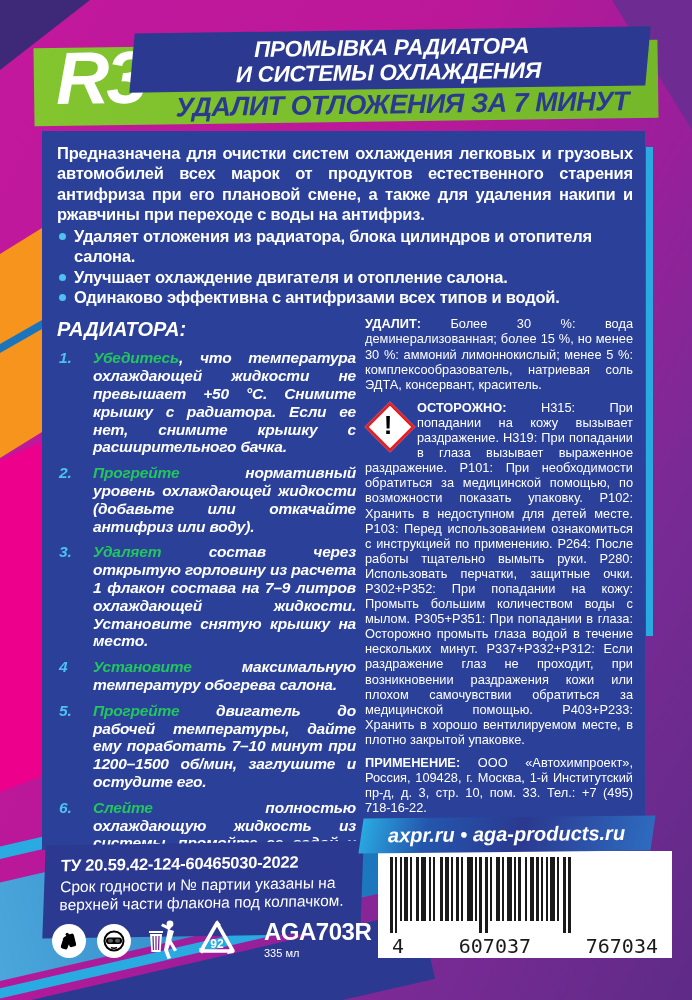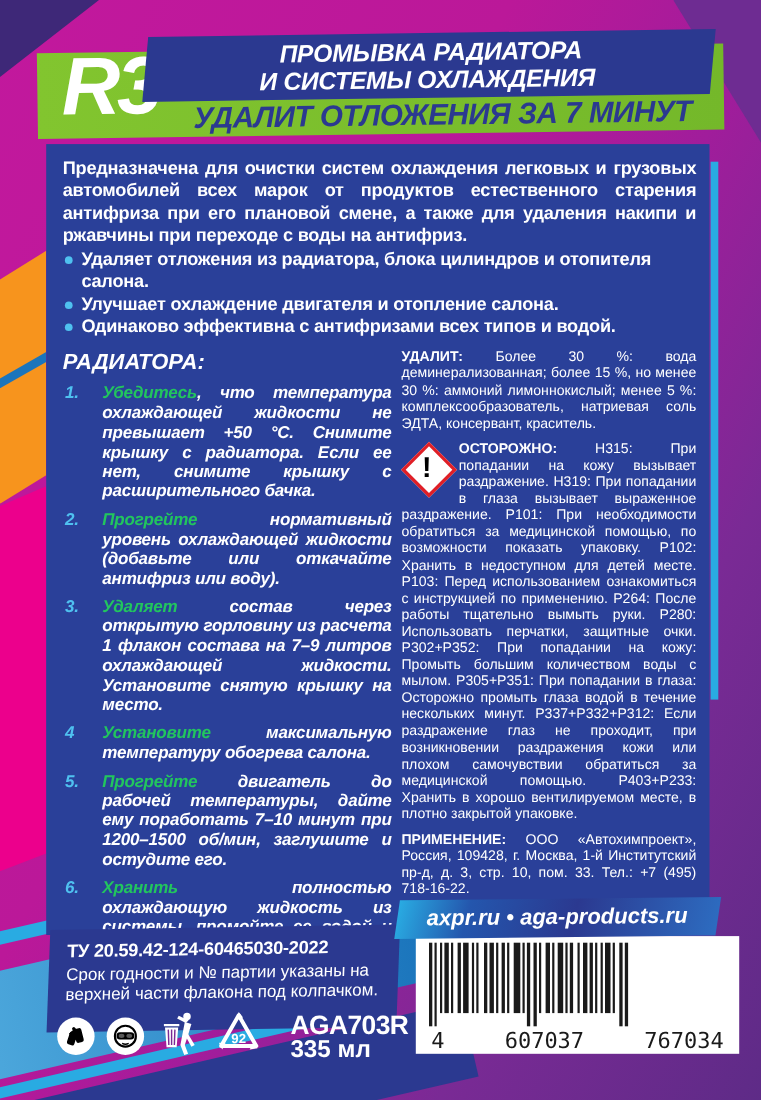--- a/index.html
+++ b/index.html
@@ -54,21 +54,21 @@
   .tu-block .shelf{margin-top:3px;font-size:15.5px;line-height:18.3px;}
   .barcode-box{position:absolute;z-index:4;left:378px;top:851px;width:294px;height:107px;background:#fff;box-sizing:border-box;padding:6px 12px 0 12px;}
   .bars{display:flex;align-items:flex-start;height:78px;}
   .bar{background:#1a1a1a;height:64px;}
   .bar.tall{height:76px;}
   .bc-digits{display:flex;justify-content:space-between;padding:0 2px;font-family:"DejaVu Sans Mono",monospace;font-size:20px;color:#1a1a1a;line-height:22px;}
   .icons-row{position:absolute;z-index:4;left:52px;top:918px;display:flex;align-items:center;gap:11px;}
   .circle-icon{width:34px;height:34px;border-radius:50%;background:#fff;display:flex;align-items:center;justify-content:center;}
   .code-block{margin-left:14px;color:#fff;}
   .code-block .article{font-size:24px;font-weight:bold;letter-spacing:-0.5px;line-height:24px;}
-  .code-block .volume{font-size:22px;font-weight:bold;line-height:18px;}
+  .code-block .volume{font-size:11px;font-weight:normal;line-height:18px;}
 </style>
 </head>
 <body>
 
 <div class="label">
 
   <div class="deco corner-tl"></div>
   <div class="deco corner-tr"></div>
   <div class="deco left-orange"></div>
   <div class="deco left-blueline"></div>
@@ -110,21 +110,21 @@
           <li class="step">
             <span class="num">3.</span><span class="lead">Удаляет</span><span> состав через открытую горловину из расчета 1 флакон состава на 7–9 литров охлаждающей жидкости. Установите снятую крышку на место.</span>
           </li>
           <li class="step">
             <span class="num">4</span><span class="lead">Установите</span><span> максимальную температуру обогрева салона.</span>
           </li>
           <li class="step">
             <span class="num">5.</span><span class="lead">Прогрейте</span><span> двигатель до рабочей температуры, дайте ему поработать 7–10 минут при 1200–1500 об/мин, заглушите и остудите его.</span>
           </li>
           <li class="step">
-            <span class="num">6.</span><span class="lead">Хранить</span><span> полностью охлаждающую жидкость из системы, промойте ее водой и заправьте свежим антифризом.</span>
+            <span class="num">6.</span><span class="lead">Слейте</span><span> полностью охлаждающую жидкость из системы, промойте ее водой и заправьте свежим антифризом.</span>
           </li>
         </ol>
       </div>
 
       <div class="col-right">
         <p><span class="lbl">УДАЛИТ:</span><span> Более 30 %: вода деминерализованная; более 15 %, но менее 30 %: аммоний лимоннокислый; менее 5 %: комплексообразователь, натриевая соль ЭДТА, консервант, краситель.</span></p>
         <p>
           <span class="ghs">
               <span class="diamond"></span>
               <span class="excl">!</span>

